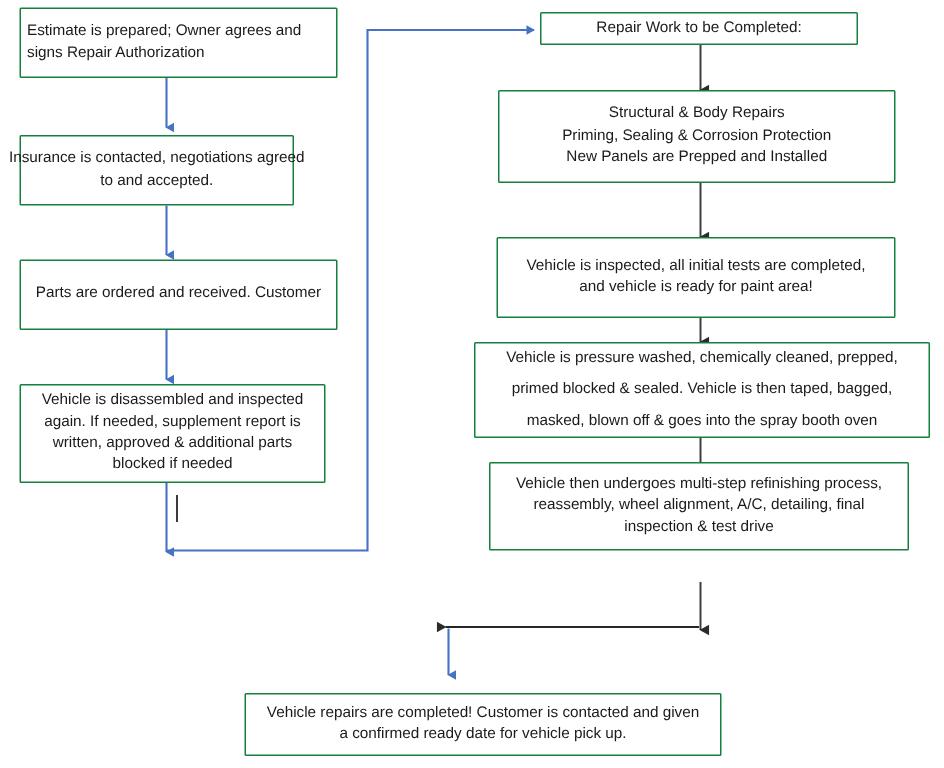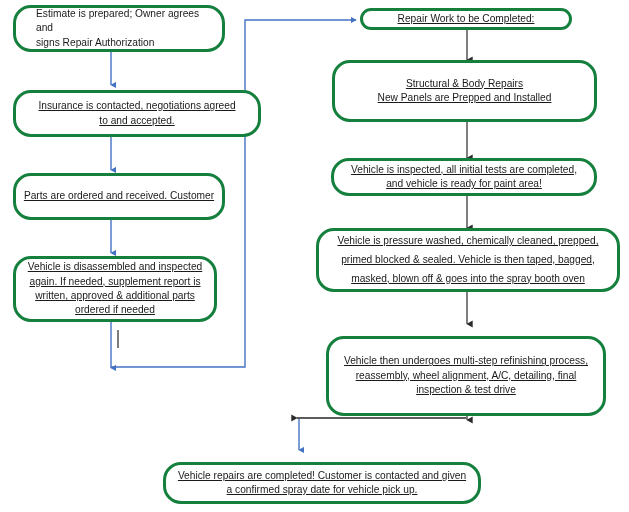--- a/index.html
+++ b/index.html
@@ -14,32 +14,32 @@
   #canvas {
     position: relative;
     width: 629px;
     height: 512px;
     background: #ffffff;
     overflow: hidden;
   }
   .node {
     position: absolute;
     box-sizing: border-box;
-    border: 3px solid #15803d;
-    border-radius: 18px;
+    border: 1px solid #15803d;
+    border-radius: 1px;
     background: #ffffff;
     color: #1a1a1a;
     font-size: 10.2px;
     line-height: 14.4px;
     display: flex;
     flex-direction: column;
     justify-content: center;
-    padding: 3px 20px;
+    padding: 3px 4px;
   }
-  .node.center { text-align: center; align-items: center; text-decoration: underline; }
+  .node.center { text-align: center; align-items: center; }
   .node.left   { text-align: left;   align-items: flex-start; }
   .node .line { display: block; white-space: nowrap; }
   .node.left .line { white-space: normal; }
 
   svg.edges {
     position: absolute;
     left: 0;
     top: 0;
     width: 629px;
     height: 512px;
@@ -89,60 +89,61 @@
     <line x1="466" y1="418" x2="297" y2="418" stroke="#262626" stroke-width="1.3" marker-end="url(#arrow-black-left)"></line>
 
     <line x1="299" y1="419" x2="299" y2="450" stroke="#4472C4" stroke-width="1.4" marker-end="url(#arrow-blue-down)"></line>
   </svg>
 
   <div class="node left" style="left:13px; top:5px; width:212px; height:47px;">
     <span class="line">Estimate is prepared; Owner agrees and</span>
     <span class="line">signs Repair Authorization</span>
   </div>
 
-  <div class="node center" style="left:13px; top:90px; width:248px; height:47px;">
+  <div class="node center" style="left:13px; top:90px; width:183px; height:47px;">
     <span class="line">Insurance is contacted, negotiations agreed</span>
     <span class="line">to and accepted.</span>
   </div>
 
   <div class="node center" style="left:13px; top:173px; width:212px; height:47px;">
     <span class="line">Parts are ordered and received.  Customer</span>
   </div>
 
   <div class="node center" style="left:13px; top:256px; width:204px; height:66px;">
     <span class="line">Vehicle is disassembled and inspected</span>
     <span class="line">again.  If needed, supplement report is</span>
     <span class="line">written, approved &amp; additional parts</span>
-    <span class="line">ordered if needed</span>
+    <span class="line">blocked if needed</span>
   </div>
 
   <div class="node center" style="left:360px; top:8px; width:212px; height:22px;">
     <span class="line">Repair Work to be Completed:</span>
   </div>
 
   <div class="node center" style="left:332px; top:60px; width:265px; height:62px;">
     <span class="line">Structural &amp; Body Repairs</span>
+    <span class="line">Priming, Sealing &amp; Corrosion Protection</span>
     <span class="line">New Panels are Prepped and Installed</span>
   </div>
 
-  <div class="node center" style="left:331px; top:158px; width:266px; height:38px;text-align:center;">
+  <div class="node center" style="left:331px; top:158px; width:266px; height:54px;text-align:center;">
     <span class="line">Vehicle is inspected, all initial tests are completed,</span>
     <span class="line">and vehicle is ready for paint area!</span>
   </div>
 
   <div class="node center" style="left:316px; top:228px; width:304px; height:64px;justify-content:space-between;">
     <span class="line">Vehicle is pressure washed, chemically cleaned, prepped,</span>
     <span class="line">primed blocked &amp; sealed.  Vehicle is then taped, bagged,</span>
     <span class="line">masked, blown off &amp; goes into the spray booth oven</span>
   </div>
 
-  <div class="node center" style="left:326px; top:336px; width:280px; height:80px;">
+  <div class="node center" style="left:326px; top:308px; width:280px; height:59px;">
     <span class="line">Vehicle then undergoes multi-step refinishing process,</span>
     <span class="line">reassembly, wheel alignment, A/C, detailing, final</span>
     <span class="line">inspection &amp; test drive</span>
   </div>
 
   <div class="node center" style="left:163px; top:462px; width:318px; height:42px;align-items:center;">
     <span class="line">Vehicle repairs are completed!  Customer is contacted and given</span>
-    <span class="line">a confirmed spray date for vehicle pick up.</span>
+    <span class="line">a confirmed ready date for vehicle pick up.</span>
   </div>
 
 </div>
 
 </body></html>

